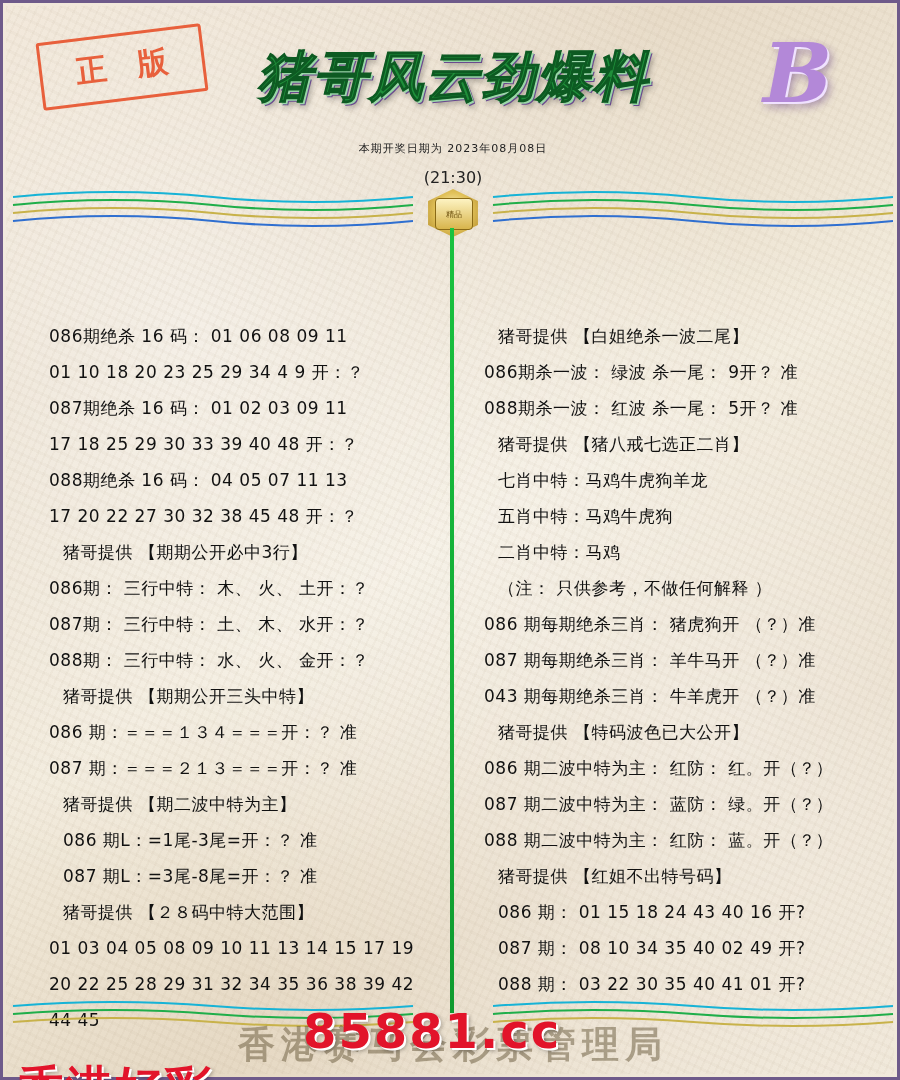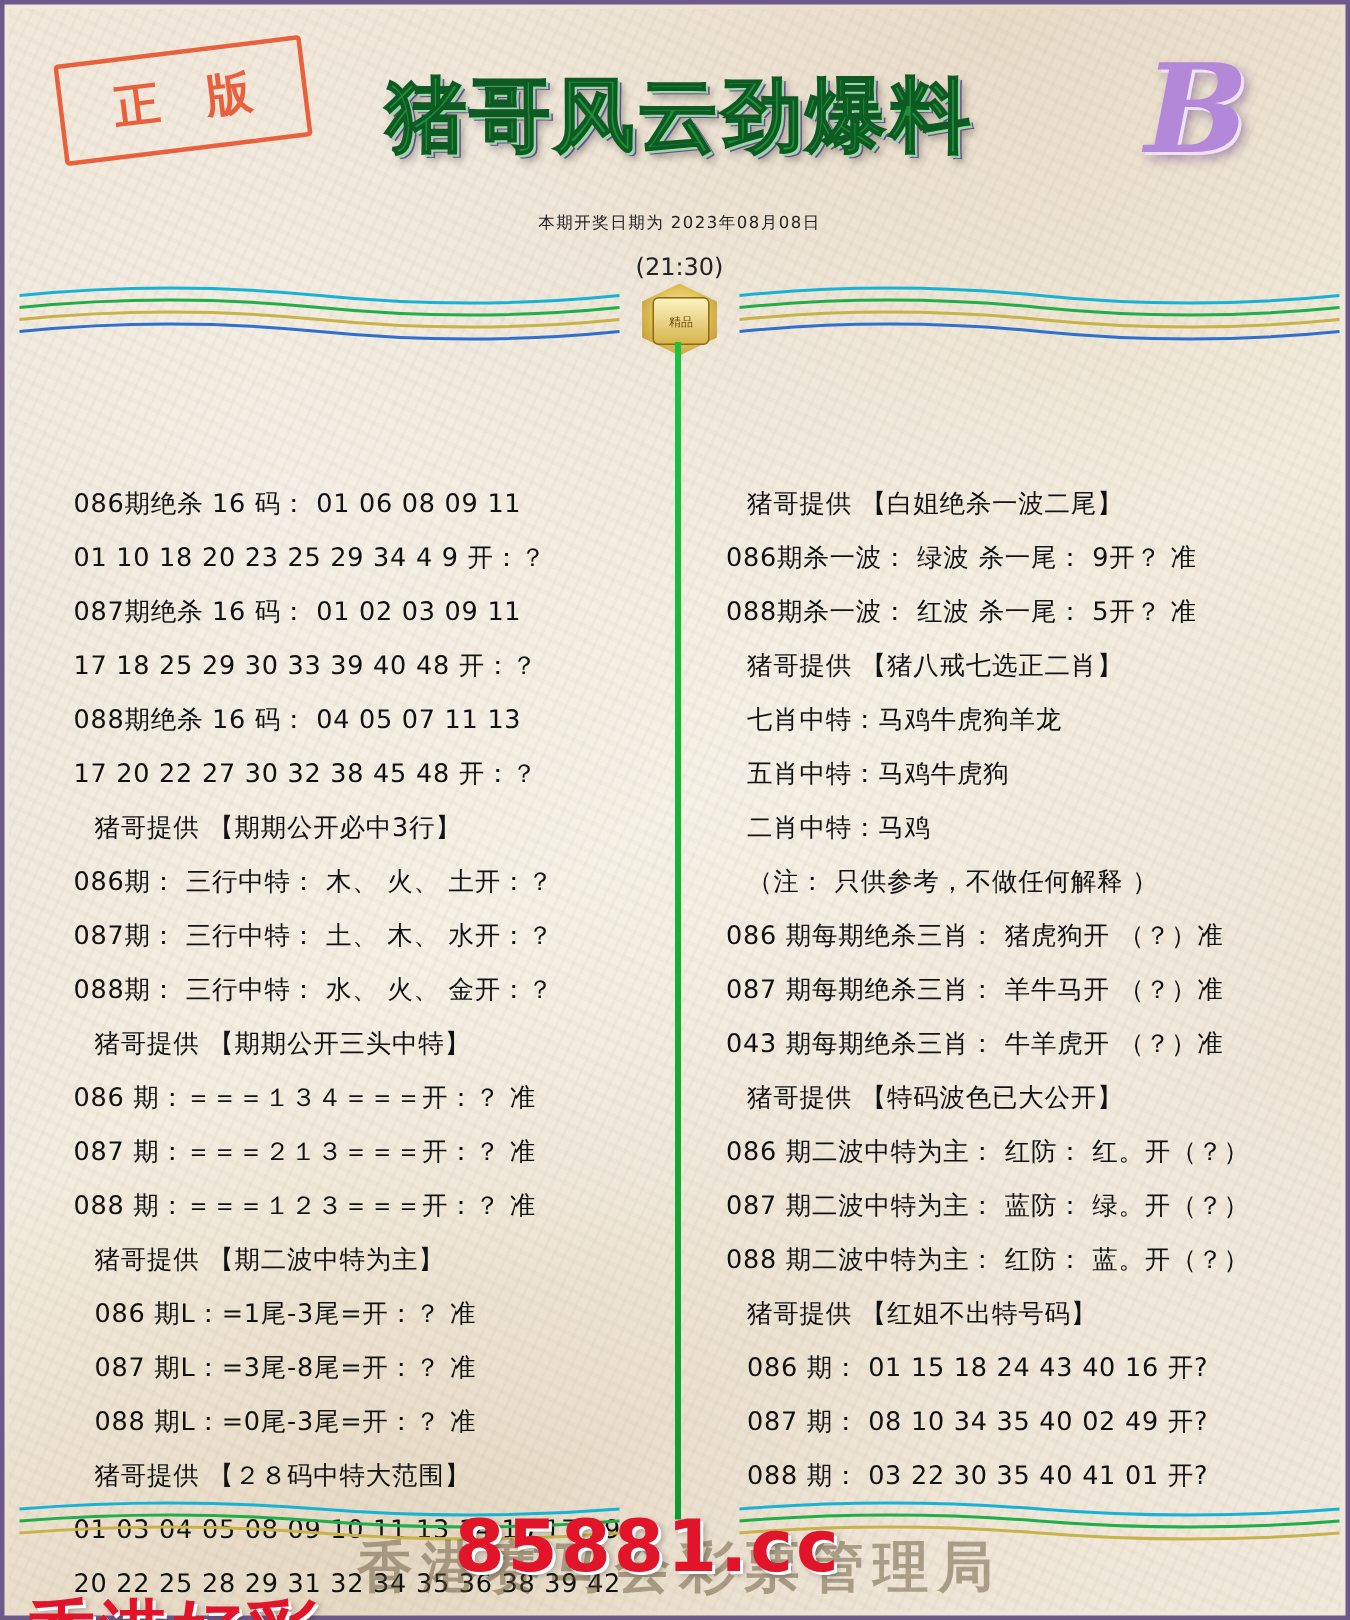--- a/index.html
+++ b/index.html
@@ -40,20 +40,21 @@
   }
   .title{
     position:absolute;left:205px;top:38px;width:490px;text-align:center;
     font-size:54px;font-weight:bold;letter-spacing:2px;
     color:#1f8f3a;
     -webkit-text-stroke:1px #0d5a22;
     text-shadow:
       2px 2px 0 #9ad7a8,
       3px 3px 0 #6a4a8f,
       4px 5px 6px rgba(0,0,0,.35);
+    font-style:italic;
   }
   .letter-b{
     position:absolute;left:760px;top:22px;
     font-size:82px;font-weight:bold;font-style:italic;
     font-family:"DejaVu Serif","Liberation Serif",serif;
     color:#b388d8;
     text-shadow:2px 2px 0 #f0e2ff, 4px 5px 8px rgba(80,40,120,.45);
   }
   .draw-date{
     position:absolute;left:205px;top:138px;width:490px;text-align:center;
@@ -152,25 +153,23 @@
     <div class="row">17  18  25  29  30  33  39  40  48  开：？</div>
     <div class="row">088期绝杀 16 码：    04  05  07  11  13</div>
     <div class="row">17  20  22  27  30  32  38  45  48  开：？</div>
     <div class="row prov">猪哥提供   【期期公开必中3行】</div>
     <div class="row">086期：  三行中特：  木、  火、  土开：？</div>
     <div class="row">087期：  三行中特：  土、  木、  水开：？</div>
     <div class="row">088期：  三行中特：  水、  火、  金开：？</div>
     <div class="row prov">猪哥提供   【期期公开三头中特】</div>
     <div class="row">086 期：＝＝＝１３４＝＝＝开：？ 准</div>
     <div class="row">087 期：＝＝＝２１３＝＝＝开：？ 准</div>
-    <div class="row">088 期：＝＝＝１２３＝＝＝开：？ 准</div>
     <div class="row prov">猪哥提供   【期二波中特为主】</div>
     <div class="row ind">086 期L：=1尾-3尾=开：？ 准</div>
     <div class="row ind">087 期L：=3尾-8尾=开：？ 准</div>
-    <div class="row ind">088 期L：=0尾-3尾=开：？ 准</div>
     <div class="row prov">猪哥提供   【２８码中特大范围】</div>
     <div class="row">01 03 04 05 08 09 10 11 13 14 15 17 19</div>
     <div class="row">20 22 25 28 29 31 32 34 35 36 38 39 42</div>
     <div class="row">44 45</div>
   </div>
 
   <div class="col col-right">
     <div class="row prov">猪哥提供   【白姐绝杀一波二尾】</div>
     <div class="row">086期杀一波：  绿波  杀一尾：  9开？ 准</div>
     <div class="row">088期杀一波：  红波  杀一尾：  5开？ 准</div>

